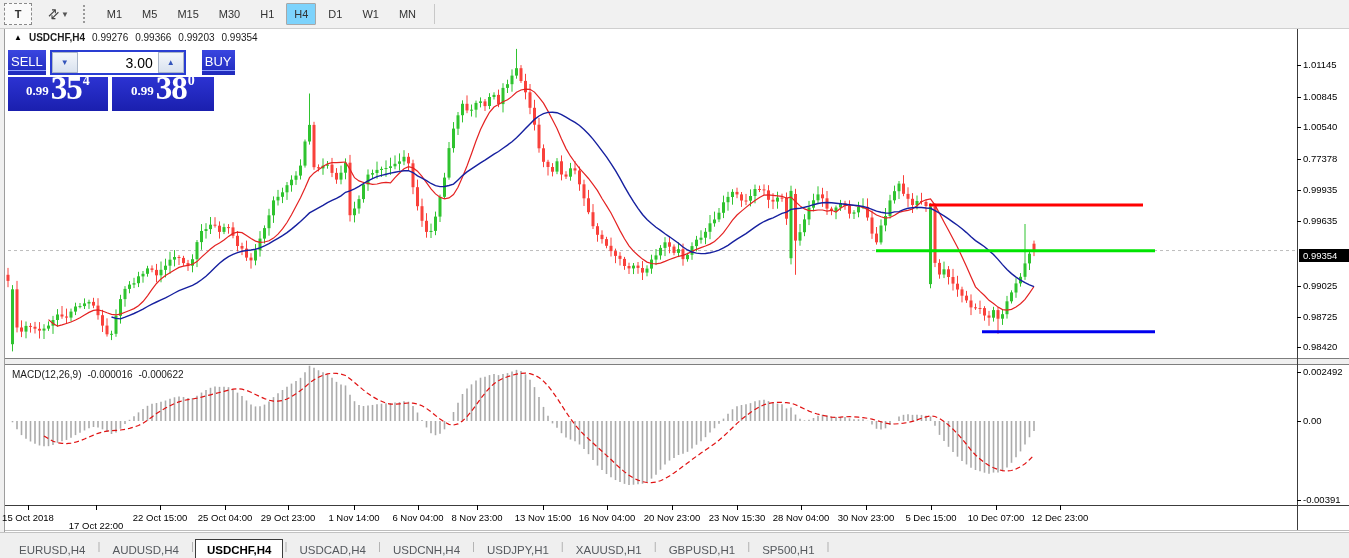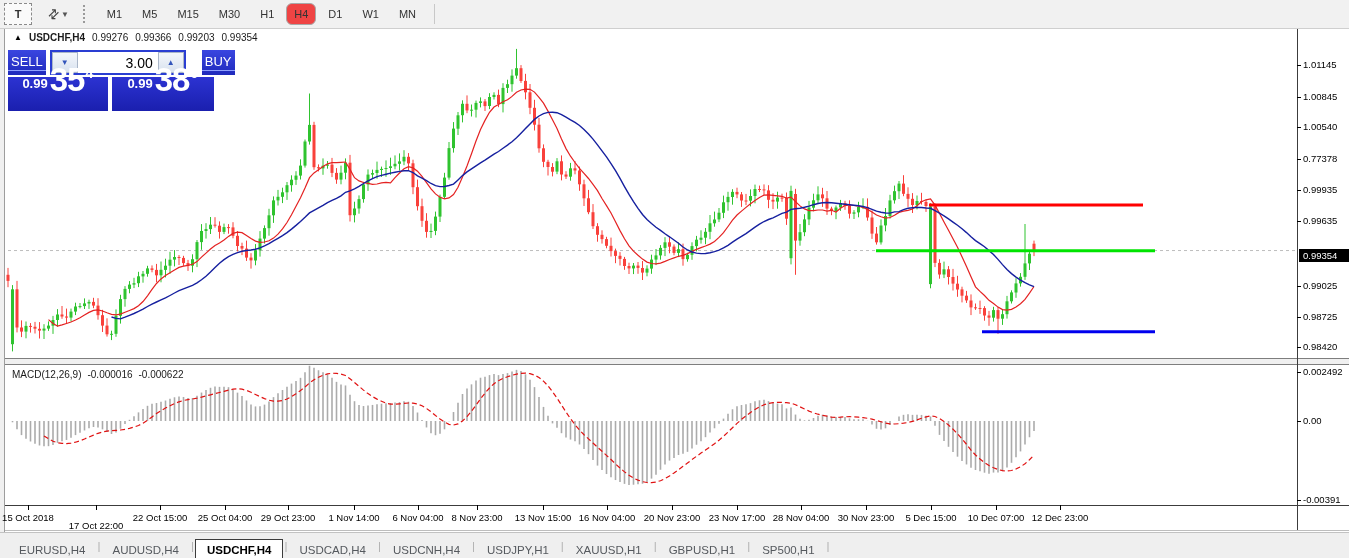--- a/index.html
+++ b/index.html
@@ -10,21 +10,21 @@
            border-bottom:1px solid #cfcfcf;display:flex;align-items:center;z-index:6;}
   .tool-btn{height:20px;display:flex;align-items:center;justify-content:center;
             font-size:11px;color:#333;padding:0 4px;margin-left:4px;}
   .t-tool{width:18px;border:1px dashed #8a8a8a;background:#fafafa;font-weight:bold;}
   .arrows{font-size:13px;transform:rotate(45deg);color:#444;margin-left:8px;}
   .caret{font-size:8px;color:#555;margin-left:2px;}
   .grip{height:18px;width:4px;border-left:2px dotted #9a9a9a;margin:0 8px 0 10px;}
   .vsep{height:20px;width:1px;background:#c8c8c8;margin:0 8px;}
   .tf-btn{height:20px;padding:0 7px;margin:0 2px;display:flex;align-items:center;
           font-size:11px;color:#333;border:1px solid transparent;cursor:default;}
-  .tf-btn.active{background:#ef4444;border:1px solid #a8a8a8;border-radius:6px;}
+  .tf-btn.active{background:#7dd3fc;border:1px solid #a8a8a8;border-radius:1px;}
   
   .chart-window{position:absolute;left:4px;top:28px;right:0;height:503px;background:#ffffff;
                 border:1px solid #9d9d9d;border-right:none;z-index:1;}
   svg.overlay{position:absolute;left:0;top:0;z-index:2;}
   .txt{position:absolute;z-index:4;}
   .chart-title{left:14px;top:32px;font-size:10px;color:#1a1a1a;display:flex;gap:7px;align-items:center;}
   .chart-title .tri{font-size:8px;color:#000;}
   .chart-title b{font-weight:bold;}
   
   .ax-label{position:absolute;left:1303px;font-size:9.5px;color:#000;z-index:4;white-space:nowrap;}
@@ -41,21 +41,21 @@
   .tbtn .lbl{border-bottom:1px solid #8fa0ff;padding:0 3px 1px 3px;}
   .sell-btn{width:58px;}
   .buy-btn{width:57px;margin-left:16px;}
   .spin{display:flex;flex:1;border:2px solid #2a3ed2;background:#fff;margin-left:4px;box-sizing:border-box;}
   .spin-btn{width:24px;background:linear-gradient(#f4f7fb,#d9e2ef);border:1px solid #aab6c8;
             color:#3355bb;font-size:8px;display:flex;align-items:center;justify-content:center;cursor:pointer;}
   .vol{flex:1;border:none;outline:none;font-size:14px;text-align:right;padding-right:5px;width:50px;
        font-family:"Liberation Sans",sans-serif;color:#000;padding-left:25px;}
   .trow2{display:flex;margin-top:2px;height:34px;}
   .quote{background:linear-gradient(#2c33d2,#1a1fae);color:#fff;display:flex;align-items:flex-end;
-         justify-content:center;padding-bottom:16px;cursor:pointer;}
+         justify-content:center;padding-bottom:8px;cursor:pointer;font-family:Liberation Serif, serif;}
   .q-sell{width:107px;}
   .q-buy{width:110px;margin-left:4px;}
   .q-small{font-size:13px;font-weight:bold;margin:0 2px 4px 0;}
   .q-big{font-size:33px;font-weight:bold;line-height:30px;letter-spacing:-1px;}
   .q-sup{font-size:14px;font-weight:bold;margin:0 0 14px 1px;}
   
   .tabbar{position:absolute;left:0;bottom:0;width:1349px;height:26px;background:#efefef;
           border-top:1px solid #c2c2c2;display:flex;align-items:center;padding-left:8px;
           box-sizing:border-box;z-index:6;font-size:11.5px;}
   .tab{padding:3px 11px;color:#55595e;cursor:pointer;white-space:nowrap;margin-top:9px;}
@@ -902,18 +902,18 @@
 <div class="date-label" style="left: 96px; margin-top: 8px;">17 Oct 22:00</div>
 <div class="date-label" style="left: 160px;">22 Oct 15:00</div>
 <div class="date-label" style="left: 225px;">25 Oct 04:00</div>
 <div class="date-label" style="left: 288px;">29 Oct 23:00</div>
 <div class="date-label" style="left: 354px;">1 Nov 14:00</div>
 <div class="date-label" style="left: 418px;">6 Nov 04:00</div>
 <div class="date-label" style="left: 477px;">8 Nov 23:00</div>
 <div class="date-label" style="left: 543px;">13 Nov 15:00</div>
 <div class="date-label" style="left: 607px;">16 Nov 04:00</div>
 <div class="date-label" style="left: 672px;">20 Nov 23:00</div>
-<div class="date-label" style="left: 737px;">23 Nov 17:00</div>
+<div class="date-label" style="left: 737px;">23 Nov 15:30</div>
 <div class="date-label" style="left: 801px;">28 Nov 04:00</div>
 <div class="date-label" style="left: 866px;">30 Nov 23:00</div>
 <div class="date-label" style="left: 931px;">5 Dec 15:00</div>
 <div class="date-label" style="left: 996px;">10 Dec 07:00</div>
 <div class="date-label" style="left: 1060px;">12 Dec 23:00</div>
 
 </body></html>

